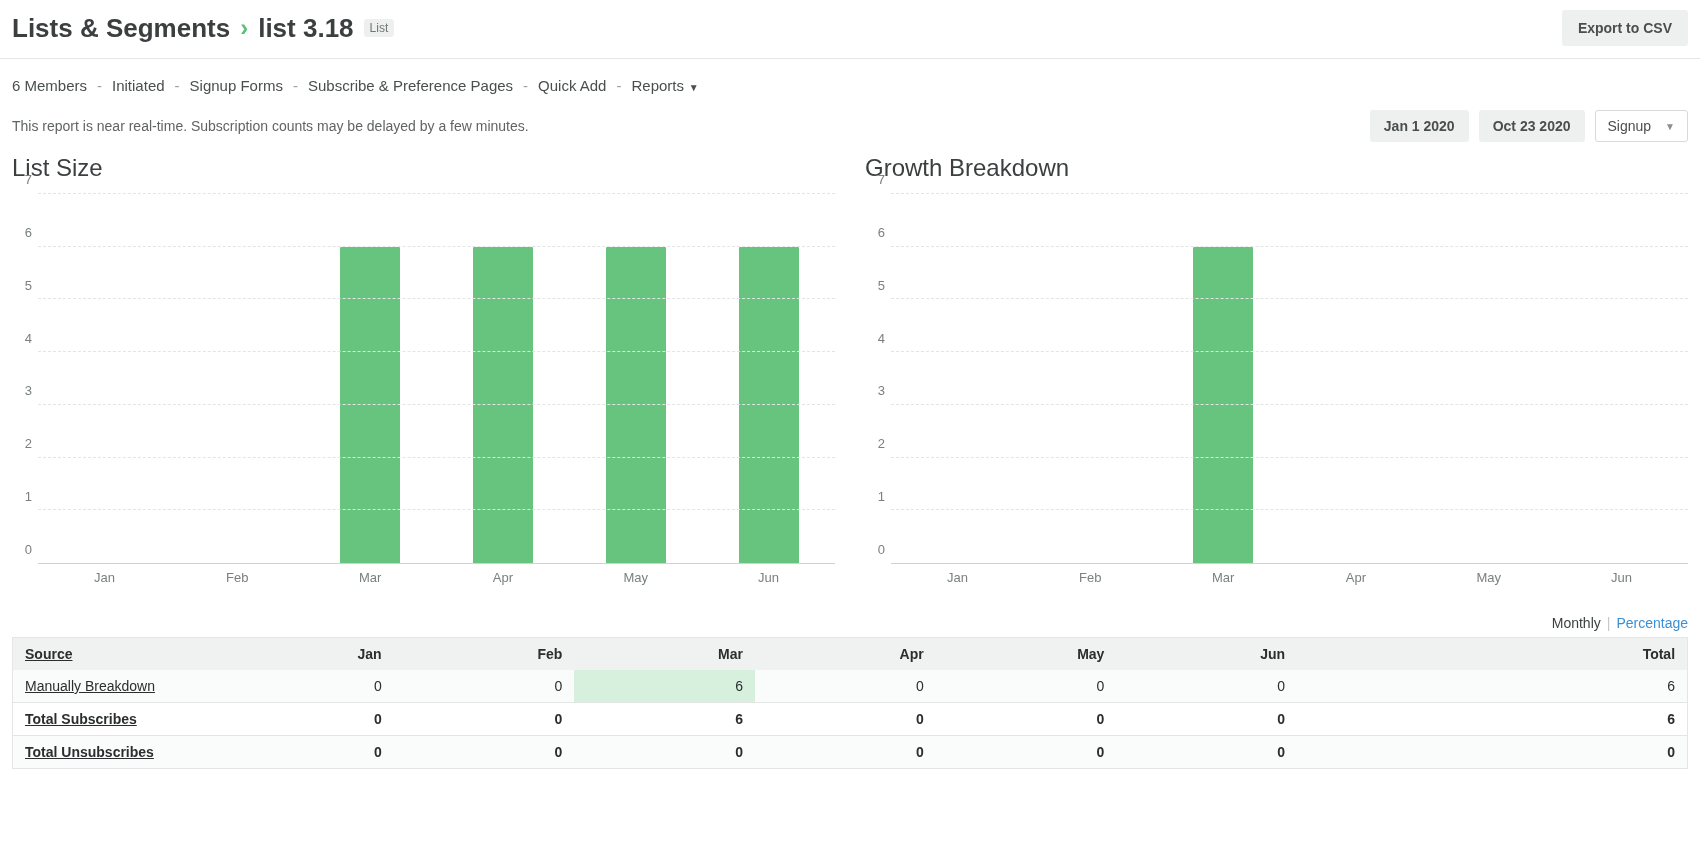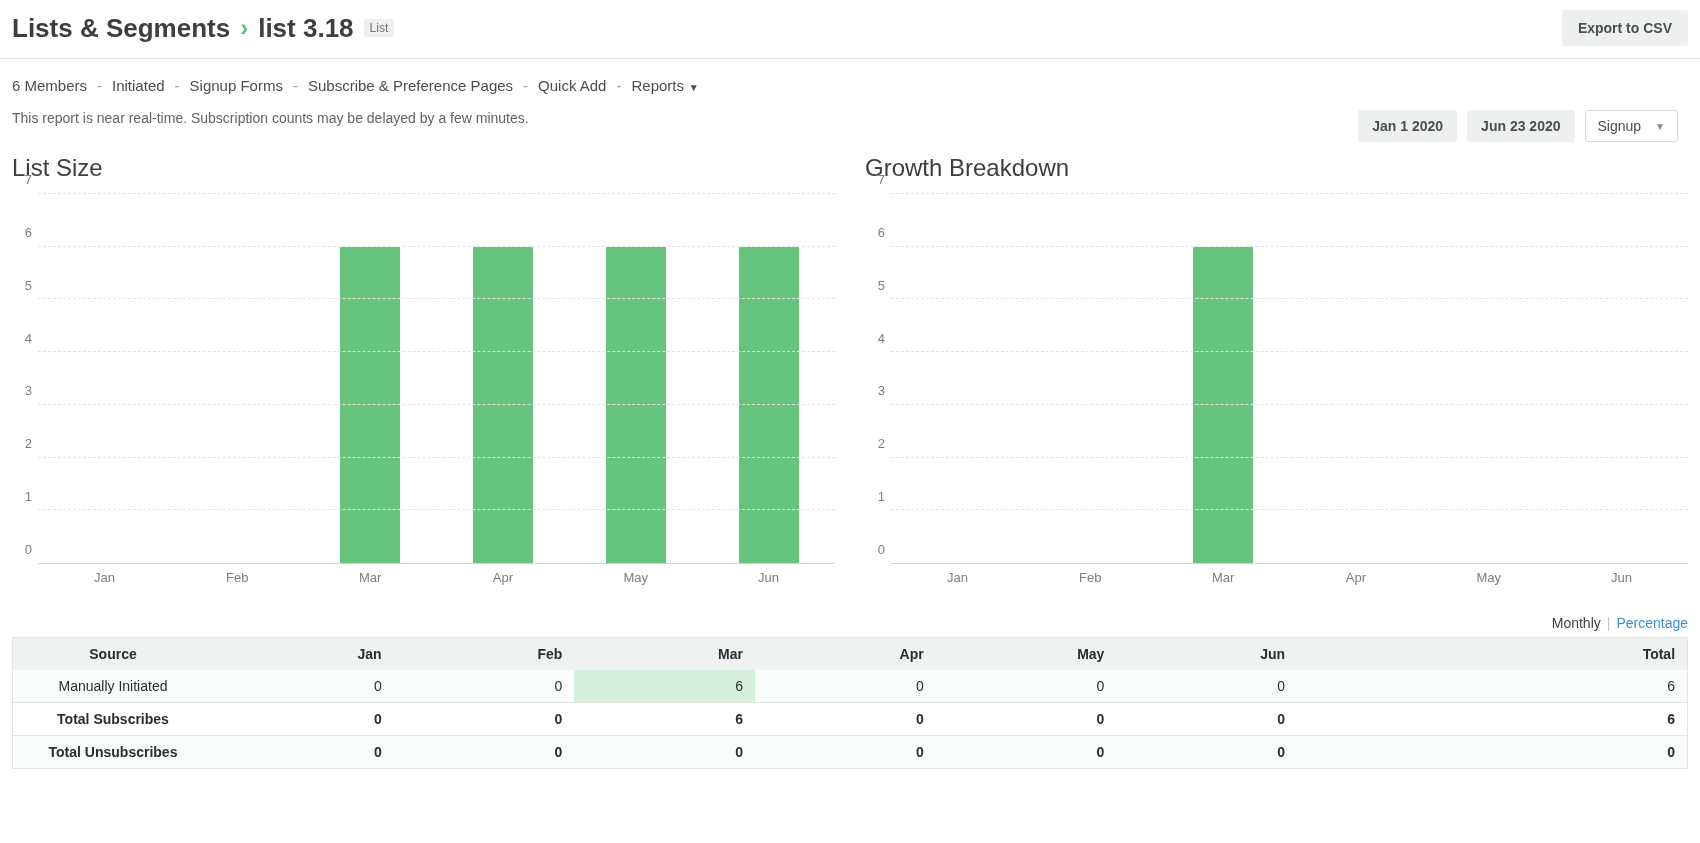--- a/index.html
+++ b/index.html
@@ -59,22 +59,23 @@
     gap: 10px;
     padding: 18px 12px 8px 12px;
     font-size: 15px;
     color: #4a4e4e;
   }
   .subnav a { color: #4a4e4e; text-decoration: none; cursor: pointer; text-align: right; }
   .subnav .dash { color: #9aa0a0; }
   .caret { font-size: 10px; margin-left: 2px; }
   .toolbar {
     display: flex;
+    align-items: center;
     justify-content: space-between;
-    padding: 8px 22px 12px 12px;
+    padding: 8px 12px 12px 12px;
   }
   .note { color: #606464; font-size: 14px; }
   .controls { display: flex; gap: 10px; align-items: center; }
   .date-chip {
     background: #eef0f0;
     border: none;
     color: #4a4e4e;
     font-size: 14px;
     font-weight: 600;
     padding: 8px 14px;
@@ -172,21 +173,21 @@
   .toggle-row .link { color: #3b8fd6; cursor: pointer; }
   .table {
     margin: 0 12px 20px 12px;
     border: 1px solid #e4e6e6;
     font-size: 14px;
   }
   .table-row { display: flex; border-top: 1px solid #e4e6e6; }
   .table-row:first-child { border-top: none; }
   .table-head { background: #f0f2f2; font-weight: 700; }
   .cell { padding: 8px 12px; }
-  .cell-source { width: 200px; text-align: center; }
+  .cell-source { width: 200px; text-align: left; text-decoration: underline; }
   .cell-num { flex: 1; text-align: right; }
   .cell-total { width: 390px; text-align: right; }
   .row-alt { background: #fafbfb; }
   .highlight { background: #d7f0de; }
   .bold { font-weight: 700; }
 </style>
 </head>
 <body>
 
 <div class="header">
@@ -214,21 +215,21 @@
   <span class="dash">-</span>
   <a>
     <span>Reports</span><span class="caret"> ▼</span>
   </a>
 </div>
 
 <div class="toolbar">
   <div class="note">This report is near real-time. Subscription counts may be delayed by a few minutes.</div>
   <div class="controls">
     <button class="date-chip">Jan 1 2020</button>
-    <button class="date-chip">Jun 23 2020</button>
+    <button class="date-chip">Oct 23 2020</button>
     <div class="select">
       <span>Signup</span>
       <span style="font-size:10px;color:#8a8f8f;">▼</span>
     </div>
   </div>
 </div>
 
 <div class="charts">
   <div class="chart-block">
     <div class="chart-title">List Size</div>
@@ -334,21 +335,21 @@
       <div class="cell cell-num">Jan</div>
       <div class="cell cell-num">Feb</div>
       <div class="cell cell-num">Mar</div>
       <div class="cell cell-num">Apr</div>
       <div class="cell cell-num">May</div>
       <div class="cell cell-num">Jun</div>
       <div class="cell cell-total">Total</div>
     </div>
   <div id="tbody">
       <div class="table-row row-alt">
-        <div class="cell cell-source">Manually Initiated</div>
+        <div class="cell cell-source">Manually Breakdown</div>
         <div class="cell cell-num">0</div>
         <div class="cell cell-num">0</div>
         <div class="cell cell-num highlight">6</div>
         <div class="cell cell-num">0</div>
         <div class="cell cell-num">0</div>
         <div class="cell cell-num">0</div>
         <div class="cell cell-total">6</div>
       </div>
       <div class="table-row">
         <div class="cell cell-source bold">Total Subscribes</div>

